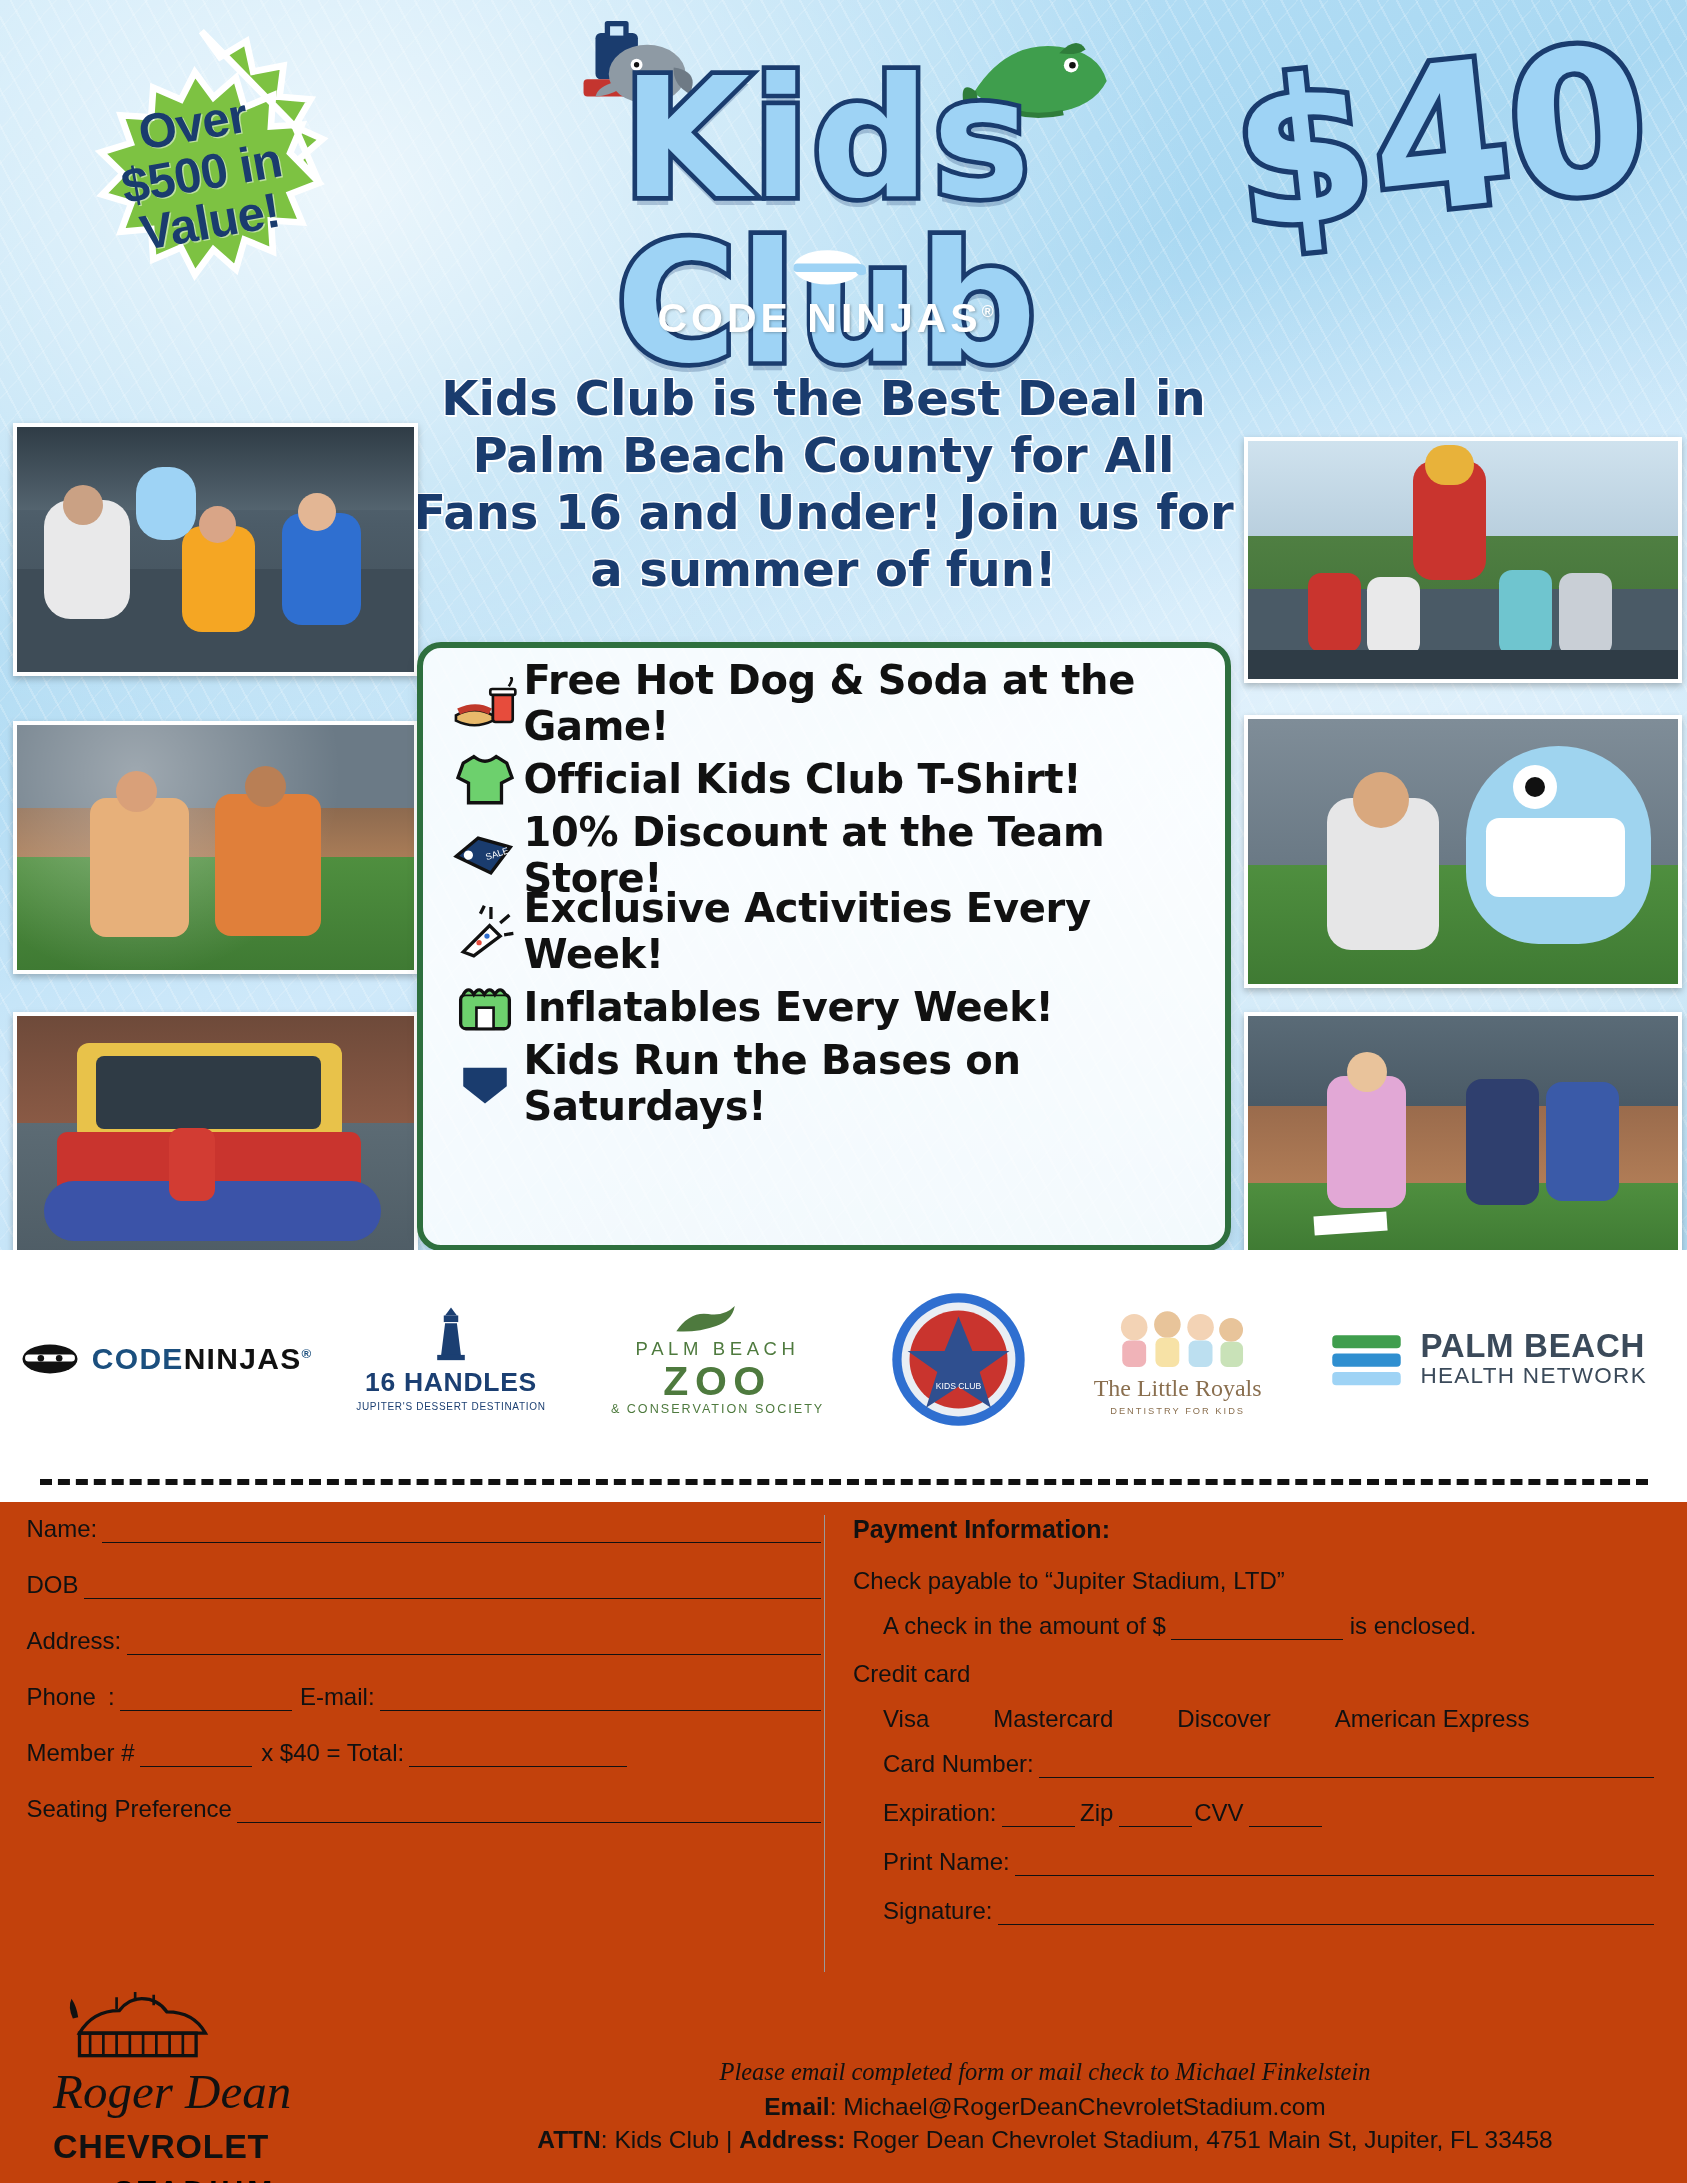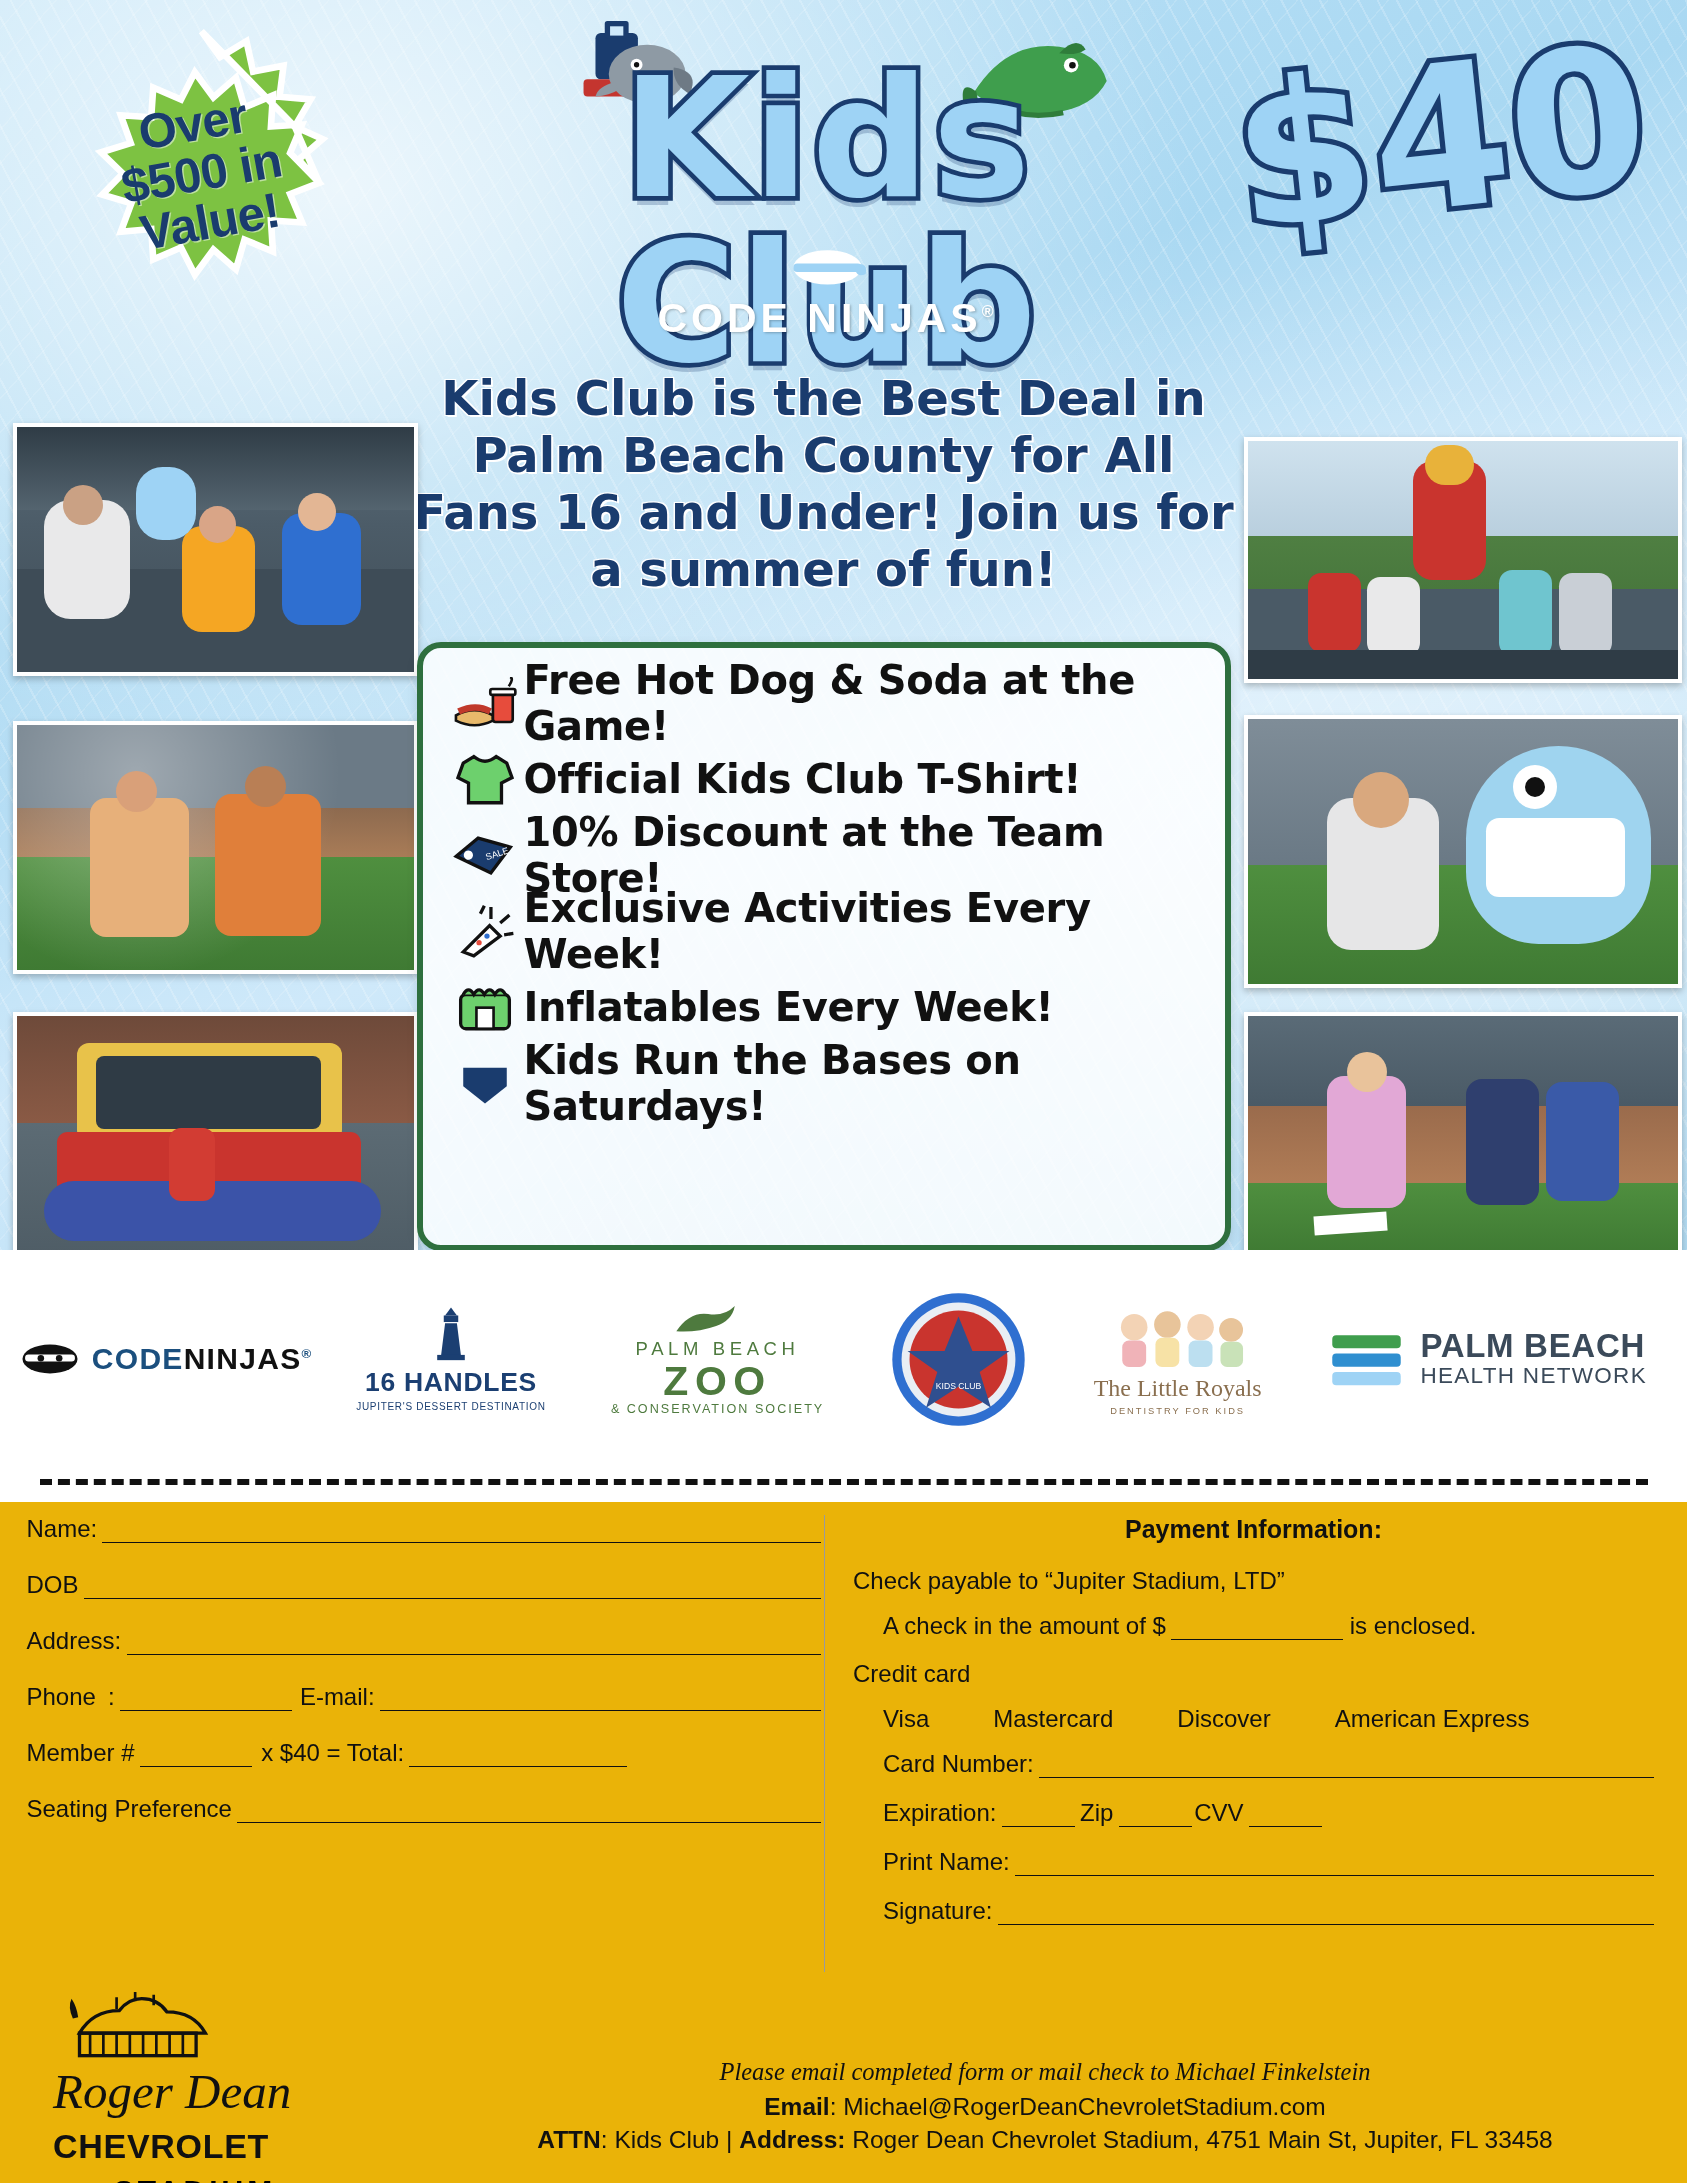--- a/index.html
+++ b/index.html
@@ -166,33 +166,33 @@
   .pbhn .p1t { font-size:33px; font-weight:bold; color:#3b4a5a; letter-spacing:0.7px; line-height:34px;}
   .pbhn .p2t { font-size:22.5px; color:#3b4a5a; letter-spacing:1.3px; }
 
   
   .cutline {
     position:absolute; left:40px; top:1479px; width:1608px; height:0;
     border-top:6.6px dashed #111111;
   }
 
   
-  .form { position:absolute; left:0; top:1502px; width:1687px; height:681px; background:#eab308; }
+  .form { position:absolute; left:0; top:1502px; width:1687px; height:681px; background:#c2410c; }
   .col-left { position:absolute; left:26.5px; top:13.2px; width:794px; }
   .vdiv { position:absolute; left:824px; top:13.2px; width:1.3px; height:457px; background:#9a9a9a; }
   .col-right { position:absolute; left:853px; top:13.2px; width:801px; }
 
   .frow { font-size:24px; color:#111; margin-bottom:28px; display:flex; align-items:flex-end; }
   .lbl { white-space:nowrap; }
   .ln { flex:1 1 auto; border-bottom:1.3px solid #111; height:22.5px; margin-left:5.3px; }
   .ln.short { flex:0 0 112px; }
   .ln.mid { flex:0 0 172px; }
   .ln.tiny { flex:0 0 73px; }
 
-  .pay-title { text-align:center; font-size:25px; font-weight:bold; color:#111; margin-bottom:22.5px; }
+  .pay-title { text-align:left; font-size:25px; font-weight:bold; color:#111; margin-bottom:22.5px; }
   .ptxt { font-size:24px; color:#111; margin-bottom:17px; }
   .indent { margin-left:30px; }
   .cards { display:flex; gap:64px; font-size:24px; color:#111; margin:6.6px 0 17px 30px;}
   .stadium-wrap { position:absolute; left:53px; top:490px; width:410px; height:152px; }
   .stadium-name {
     font-family:"Liberation Serif", serif;
     font-style:italic; font-size:49px; color:#111; line-height:50px;
   }
   .stadium-name b { font-style:normal; font-family:"Liberation Sans", sans-serif; font-size:34px; letter-spacing:0.7px;}
   .stadium-sub { text-align:center; font-size:30px; font-weight:bold; letter-spacing:4px; margin-top:2.6px; }

